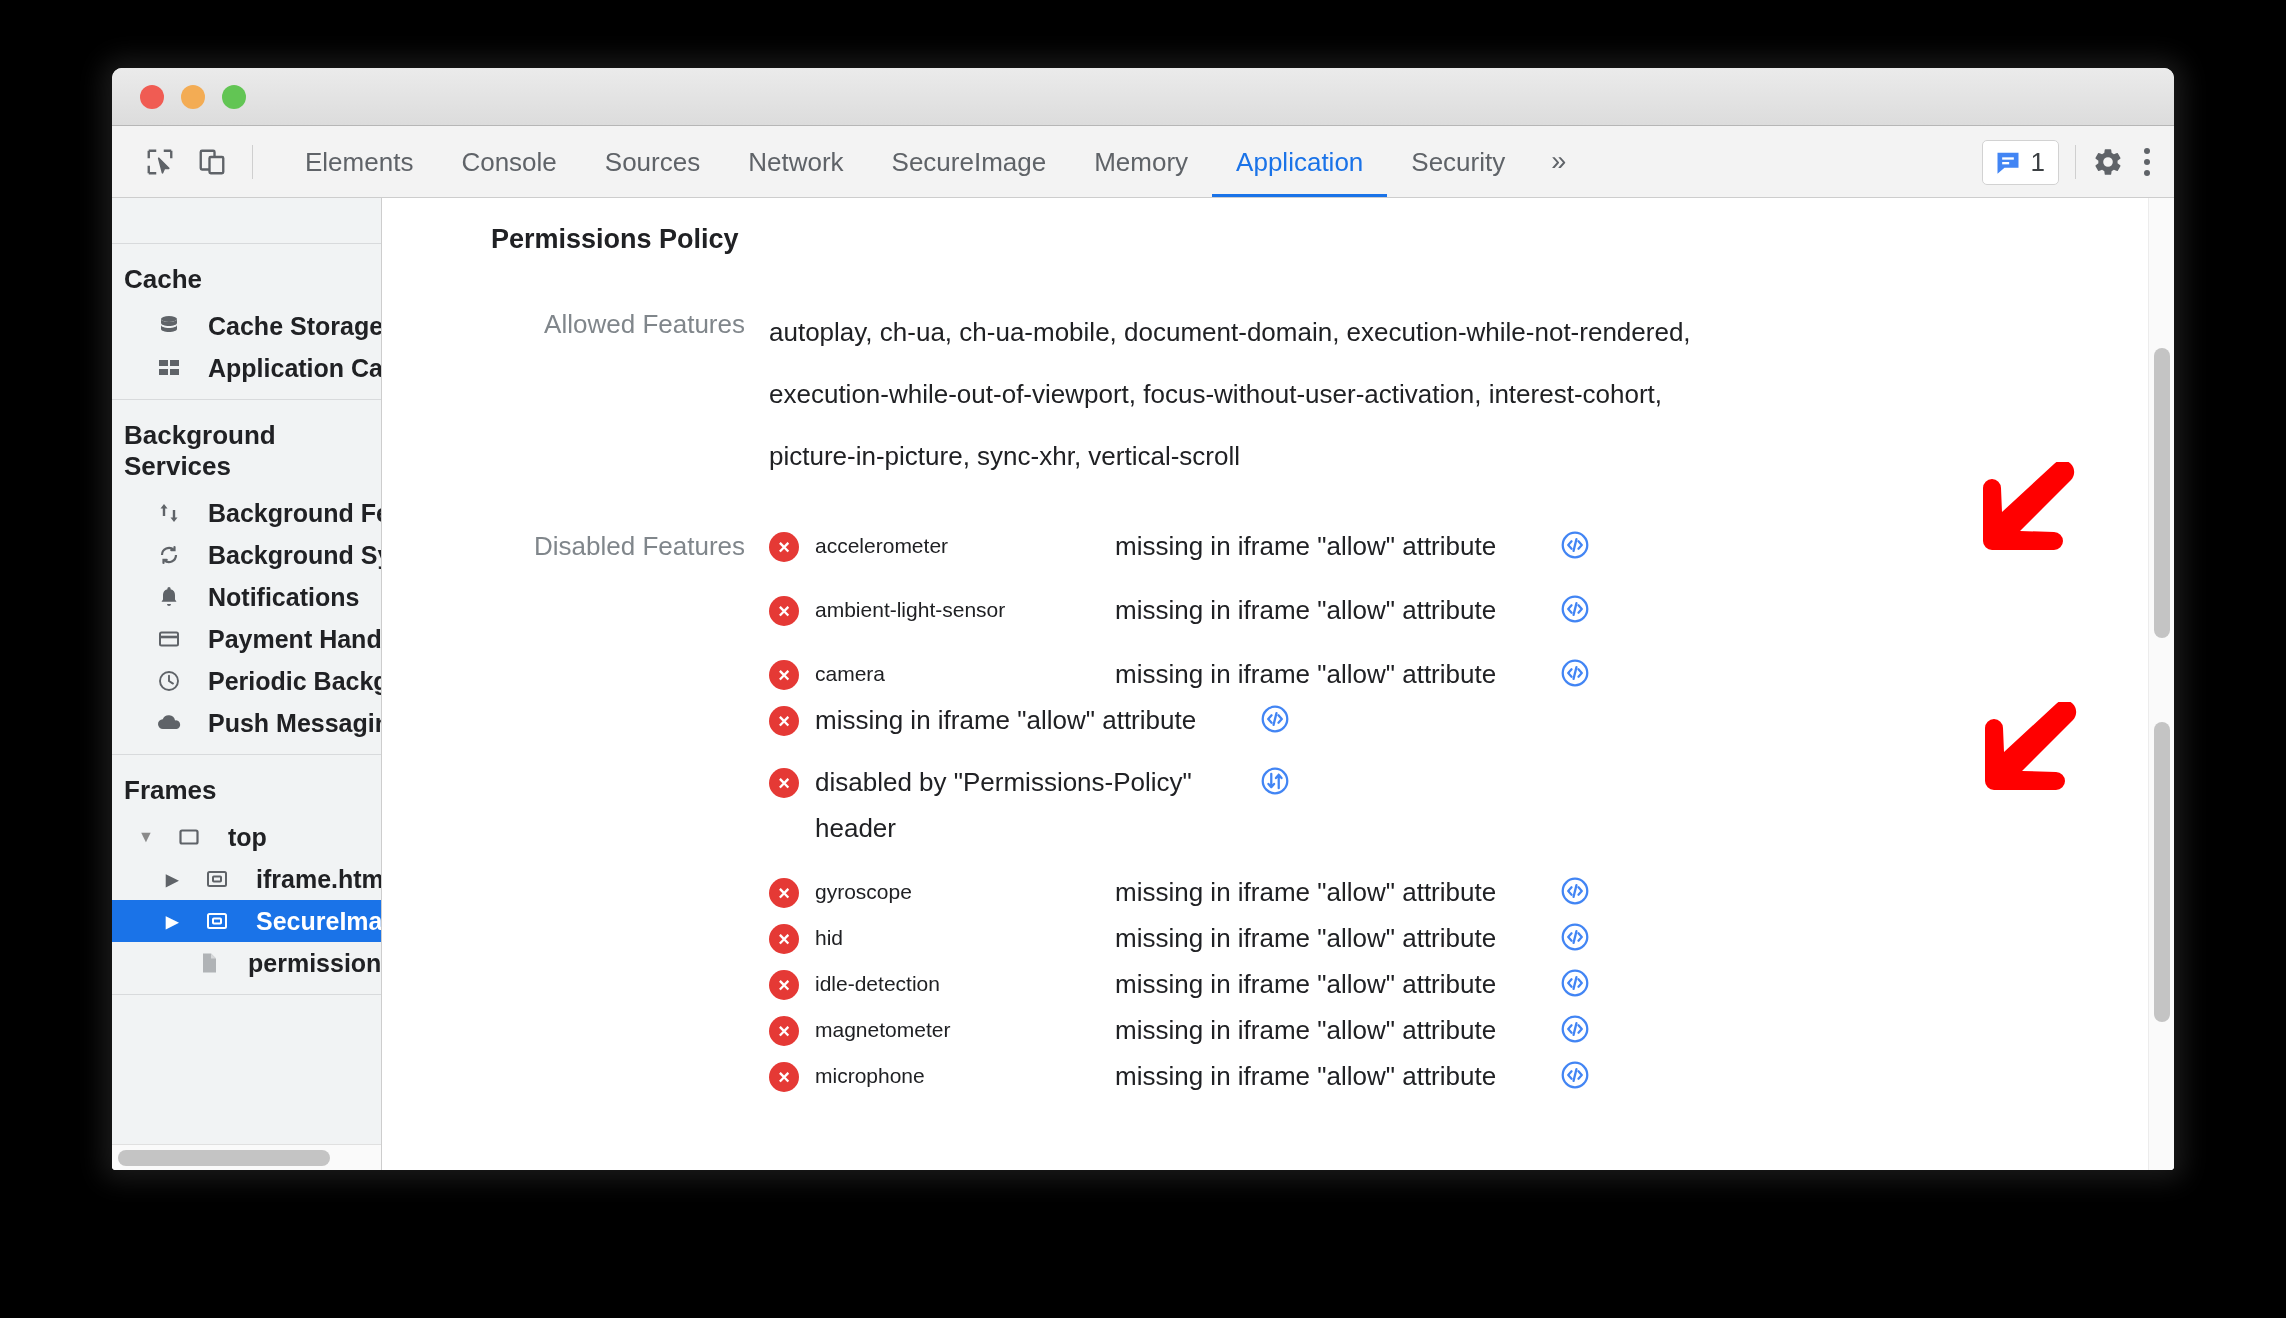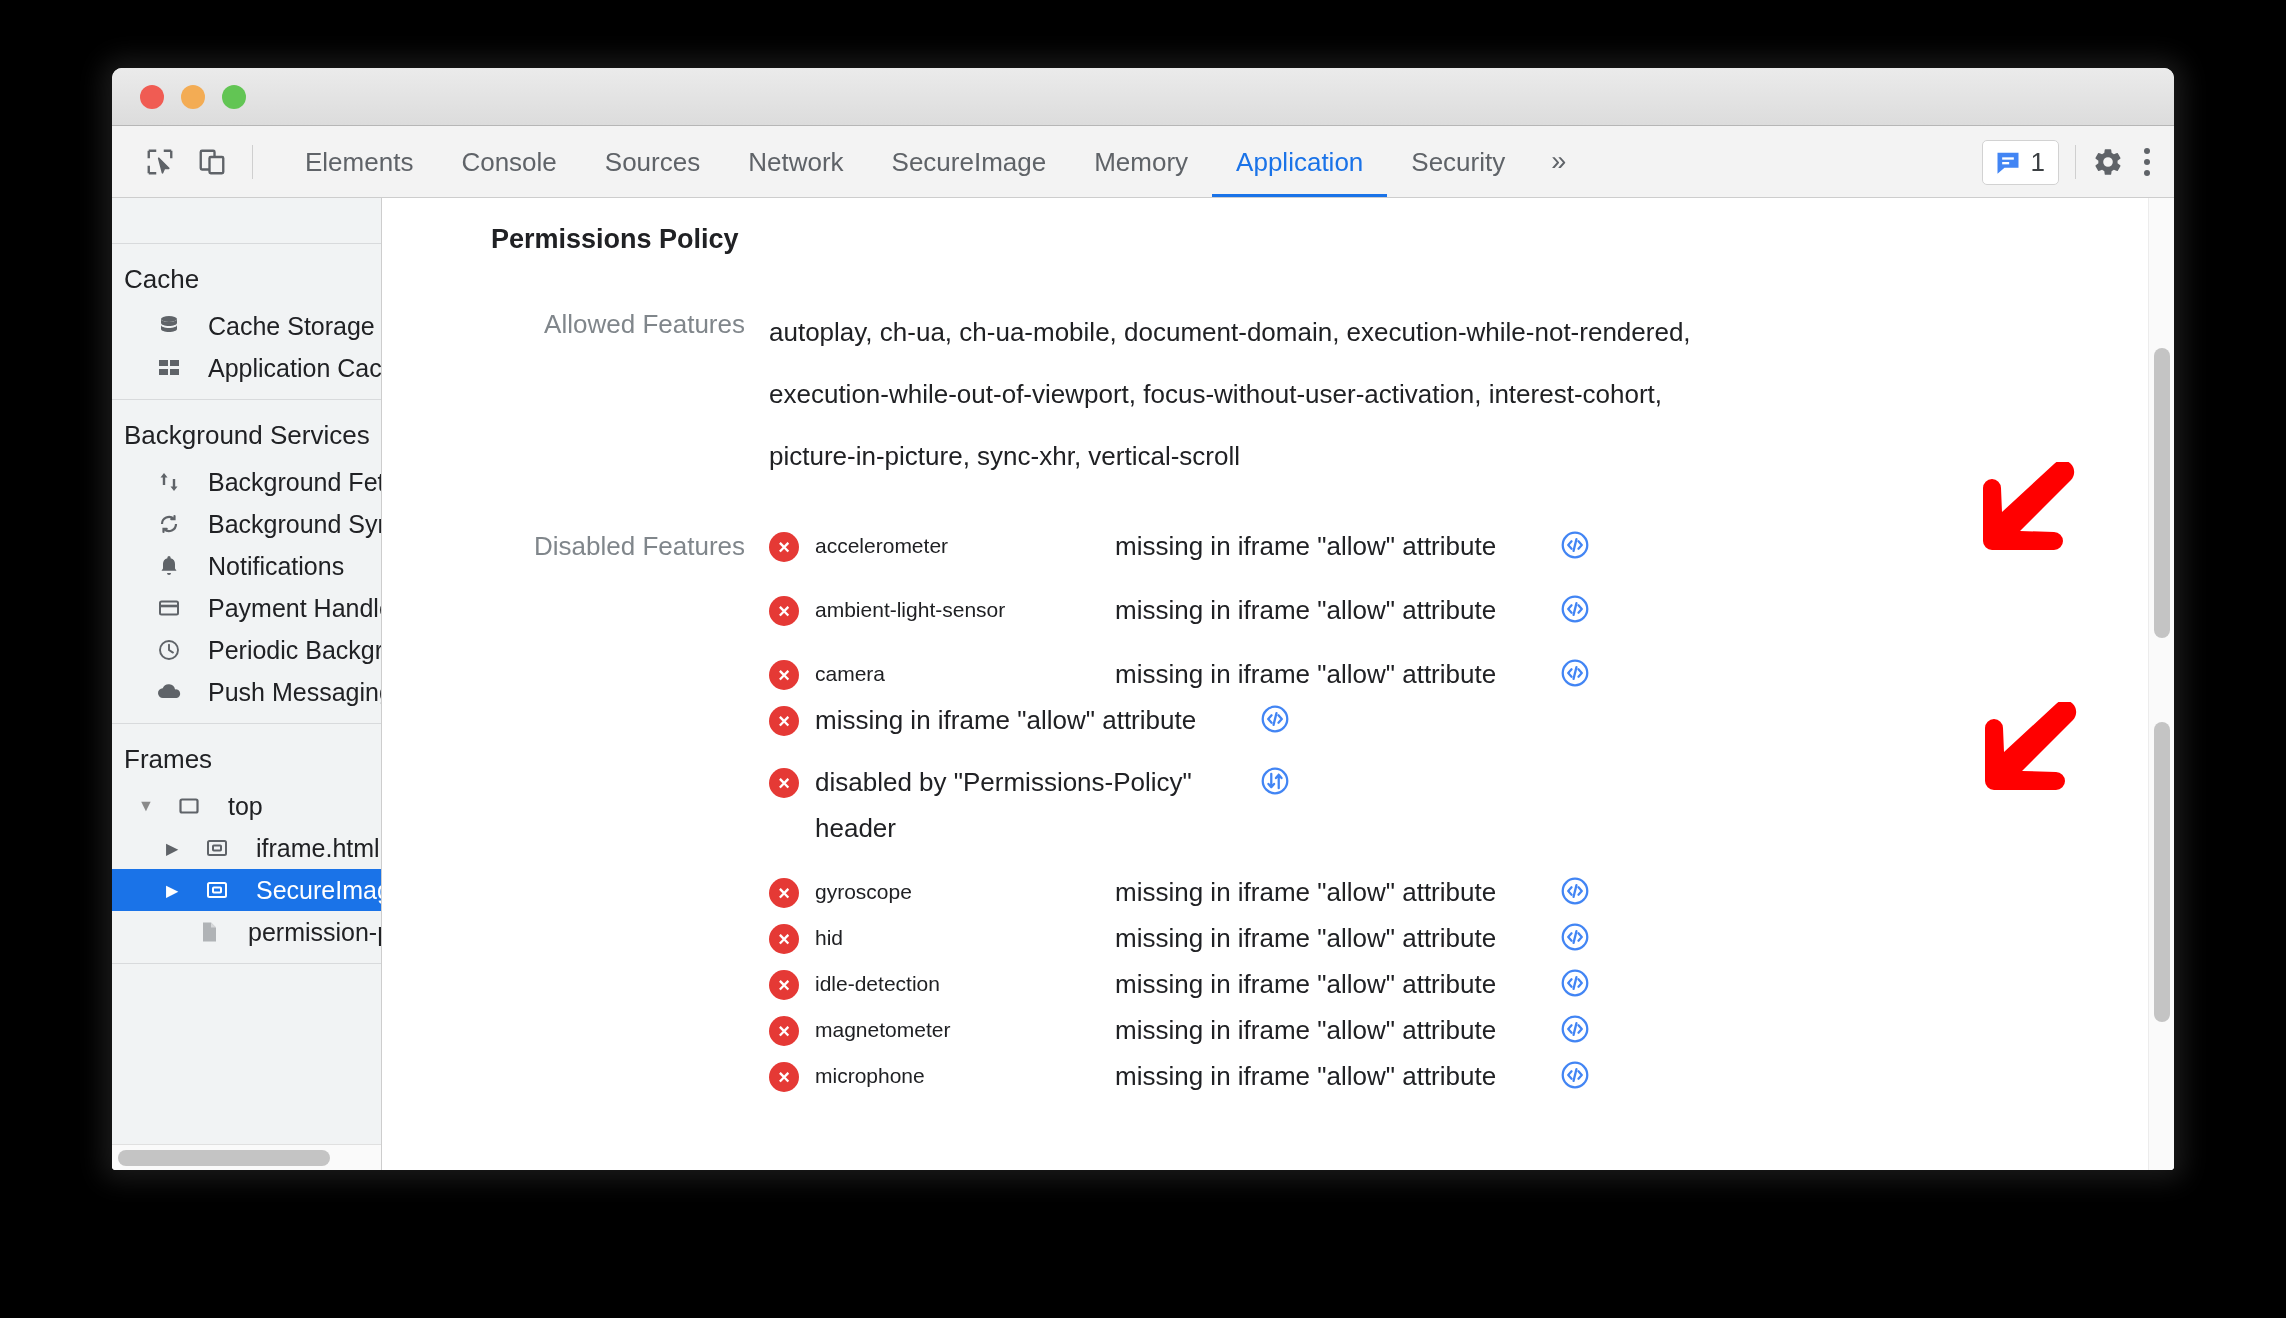--- a/index.html
+++ b/index.html
@@ -86,21 +86,21 @@
 
   
   .sidebar {
     width: 270px;
     background: #f1f3f4;
     border-right: 1px solid #cdcdcd;
     position: relative;
     overflow: hidden;
   }
   .sb-scroll { position: absolute; left: 0; top: 0; right: 0; bottom: 26px; overflow: hidden; }
-  .sb-group { border-bottom: 1px solid #d8dadc; padding-bottom: 10px; }
+  .sb-group { border-bottom: 1px solid #d8dadc; padding-bottom: 10px; font-weight: bold; }
   .sb-group.first { height: 46px; border-bottom: 1px solid #d8dadc; padding: 0; }
   .sb-head {
     font-size: 26px; color: #202124;
     padding: 20px 0 10px 12px;
   }
   .sb-item {
     display: flex; align-items: center;
     height: 42px;
     padding-left: 42px;
     font-size: 25px; color: #202124;

